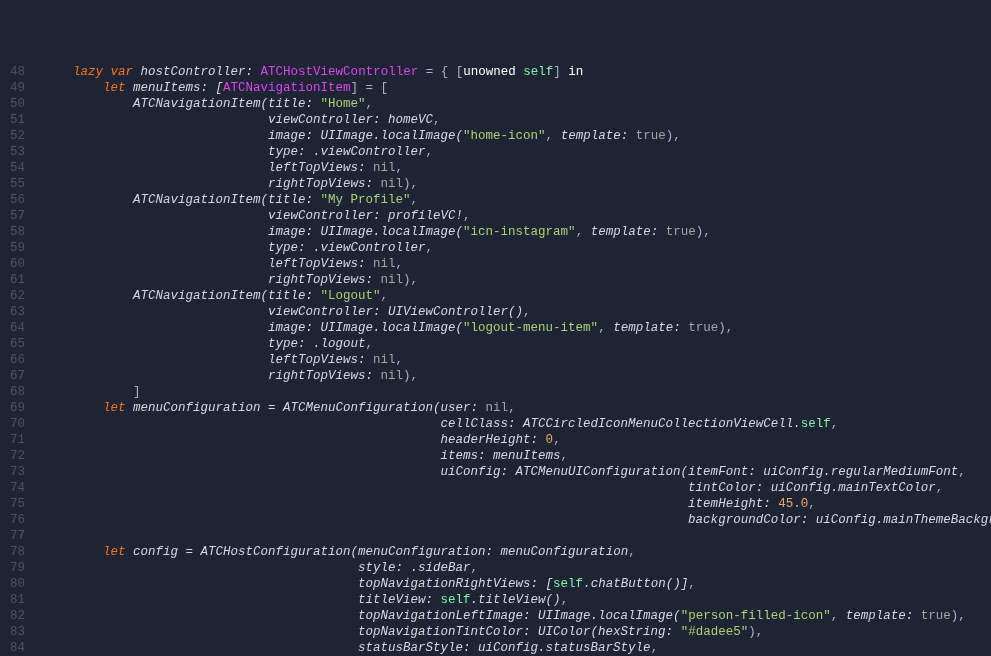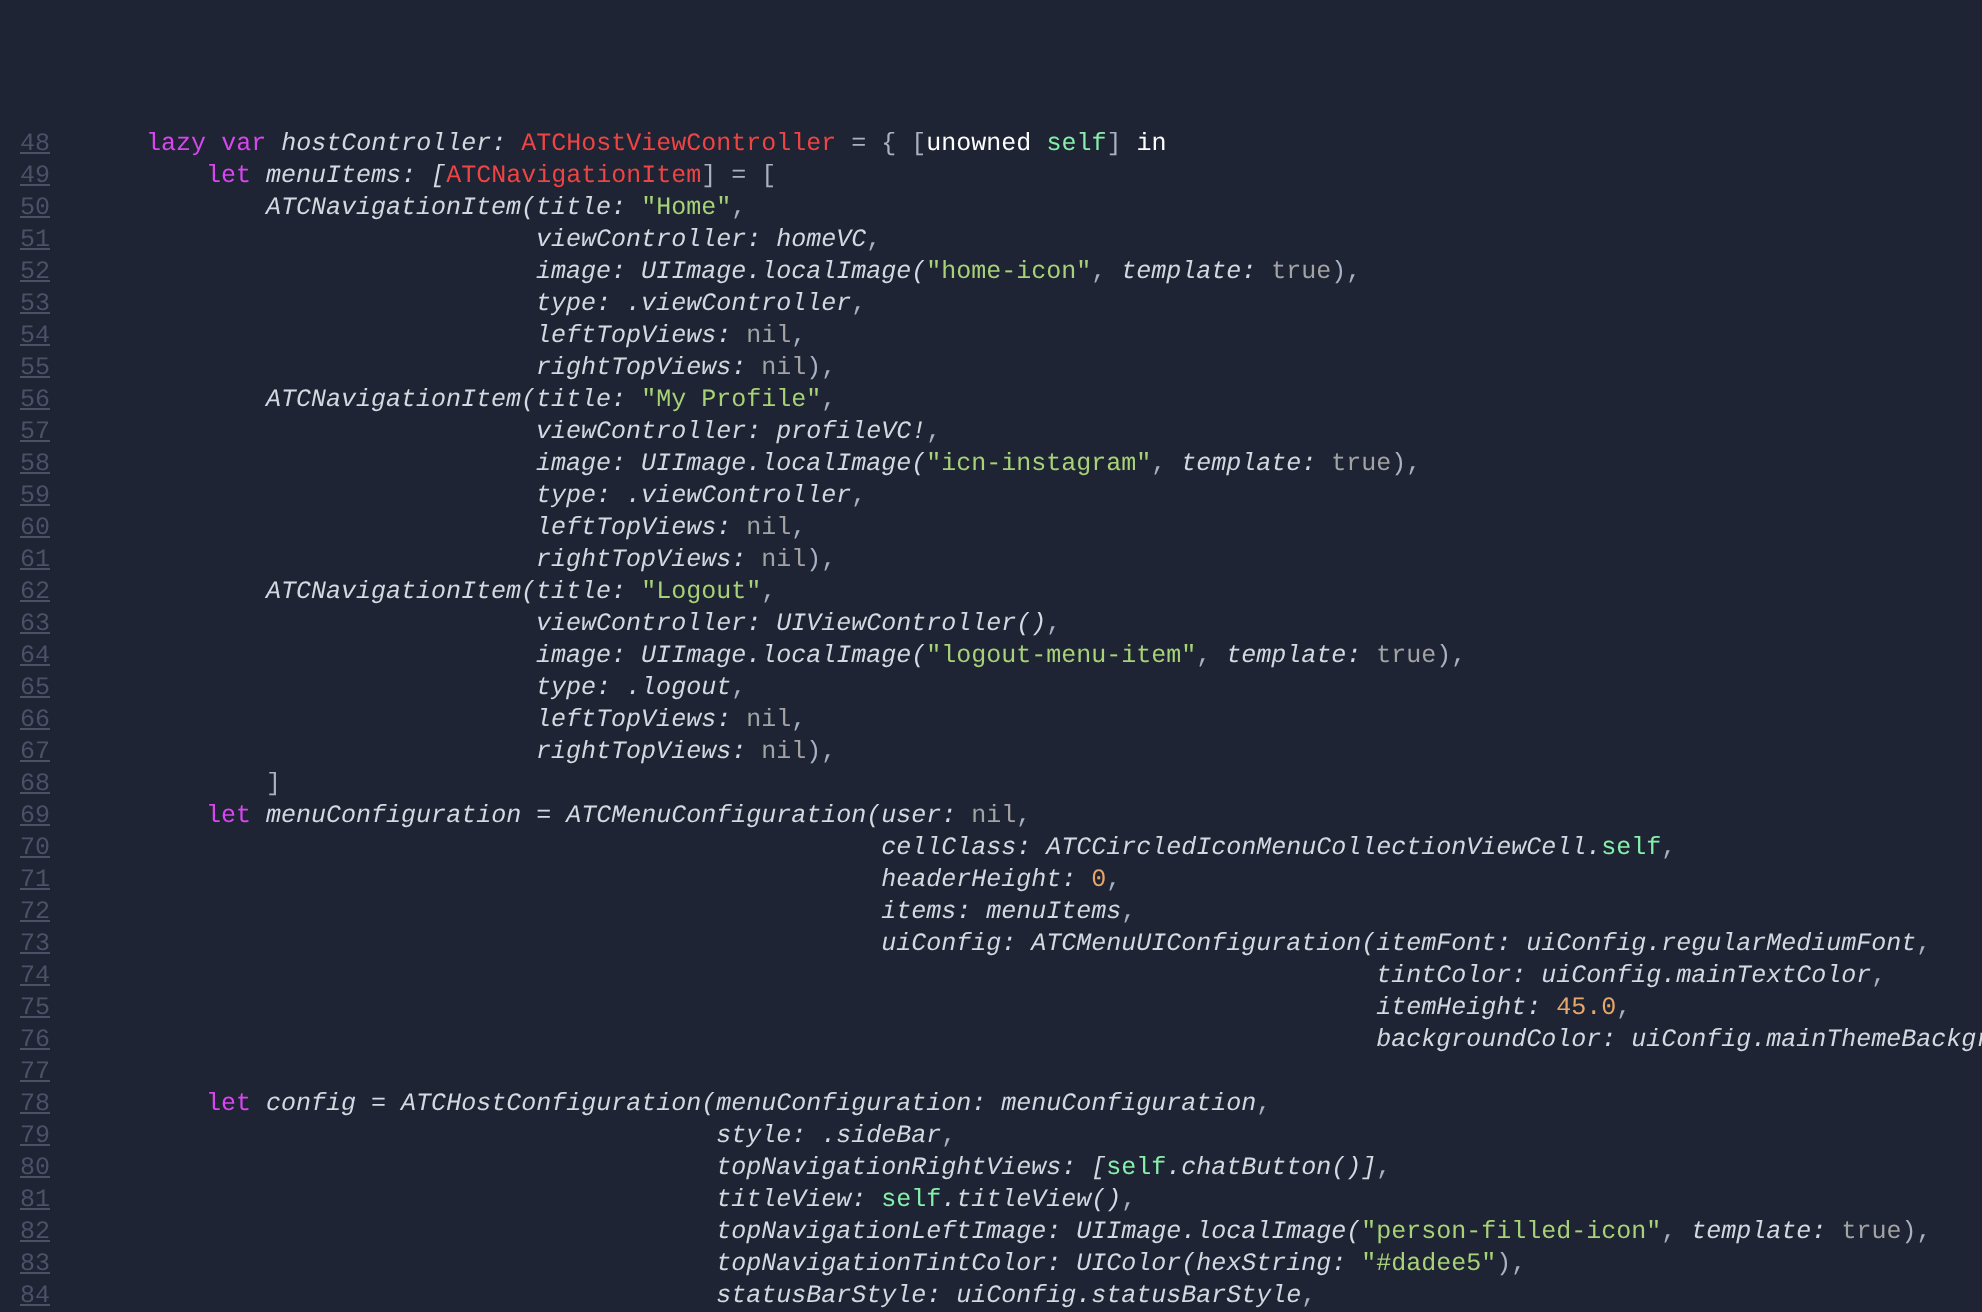--- a/index.html
+++ b/index.html
@@ -12,27 +12,26 @@
     white-space: pre;
     overflow-x: auto;
   }
   .editor { display: flex; }
   .gutter {
     text-align: right;
     color: #4a5268;
     padding: 0 18px 0 10px;
     user-select: none;
     flex: 0 0 auto;
-    text-decoration: underline;
   }
   .code { flex: 1 1 auto; padding-right: 10px; }
   .line { height: 16px; }
-  .tok-keyword   { color: #d946ef; }
+  .tok-keyword   { color: #f97316; font-style: italic; }
   .tok-keyword2  { color: #ffffff; }
-  .tok-type      { color: #ef4444; }
+  .tok-type      { color: #d946ef; }
   .tok-string    { color: #a7d277; }
   .tok-number    { color: #e6a76a; }
   .tok-const     { color: #a3a3a3; }
   .tok-self      { color: #86efac; }
   .tok-ident     { color: #d4d8e0; font-style: italic; }
   .tok-punct     { color: #a8b0c4; }
 </style>
 </head>
 <body>
 

